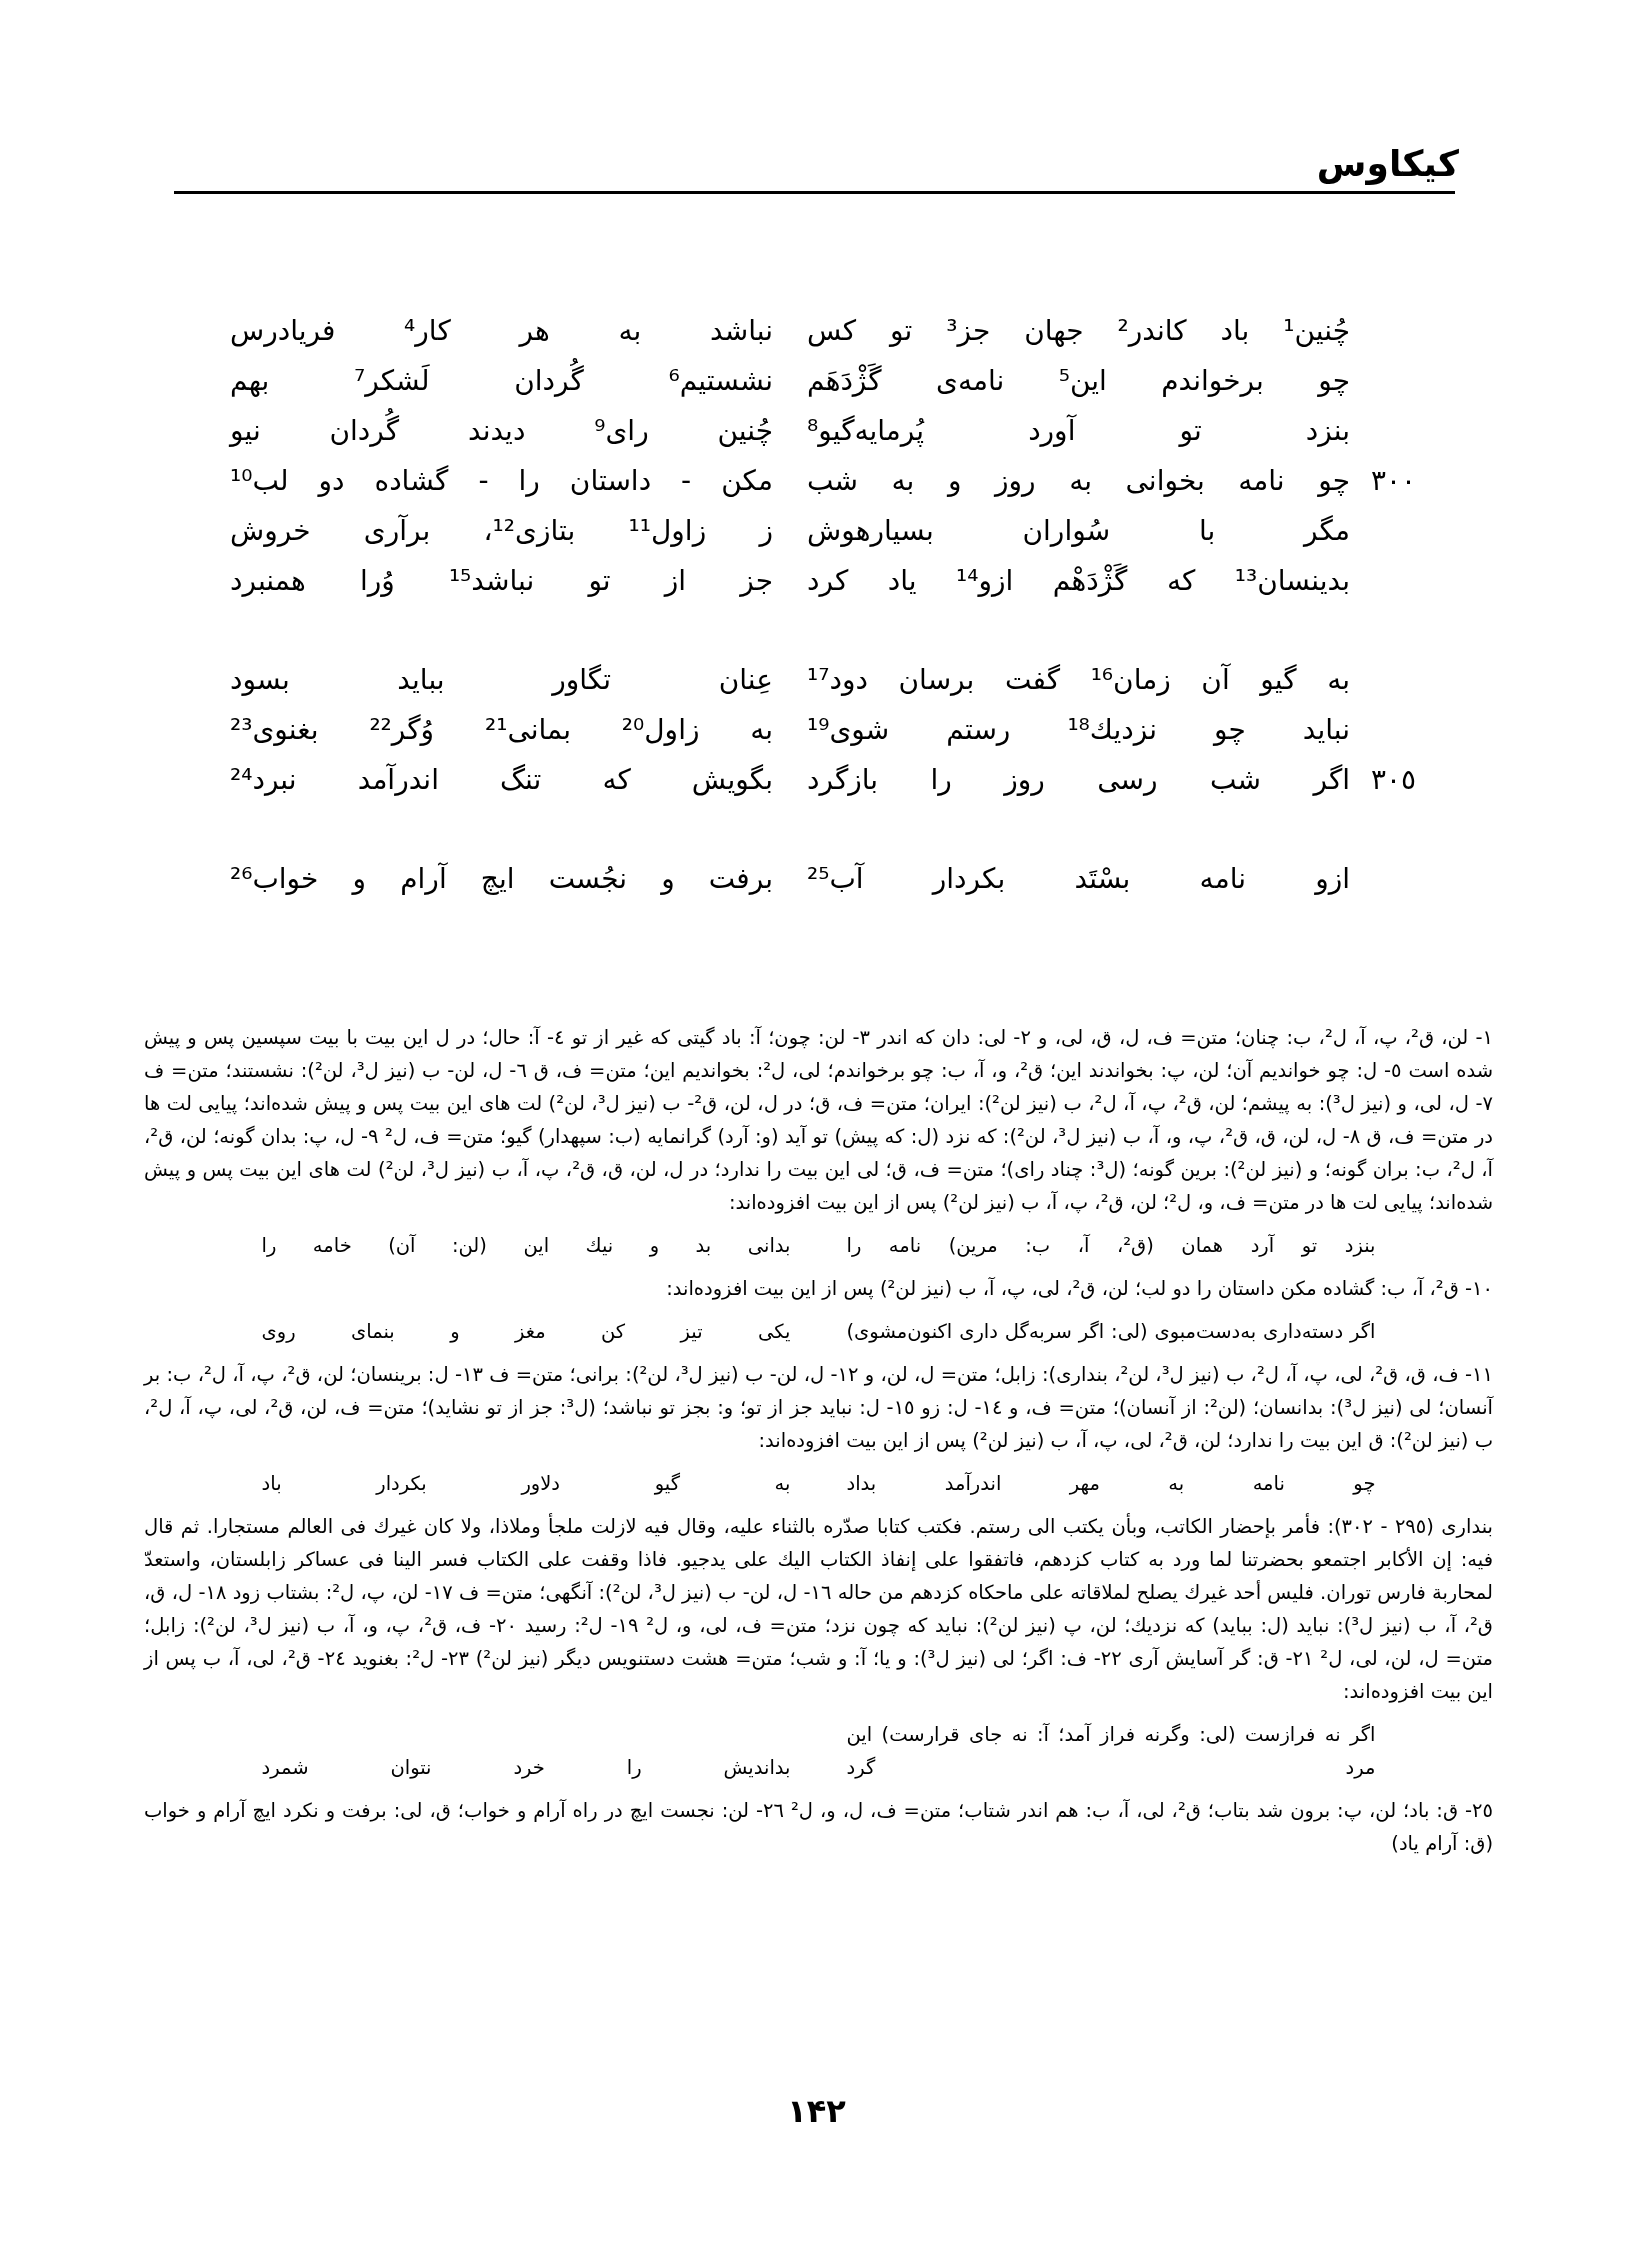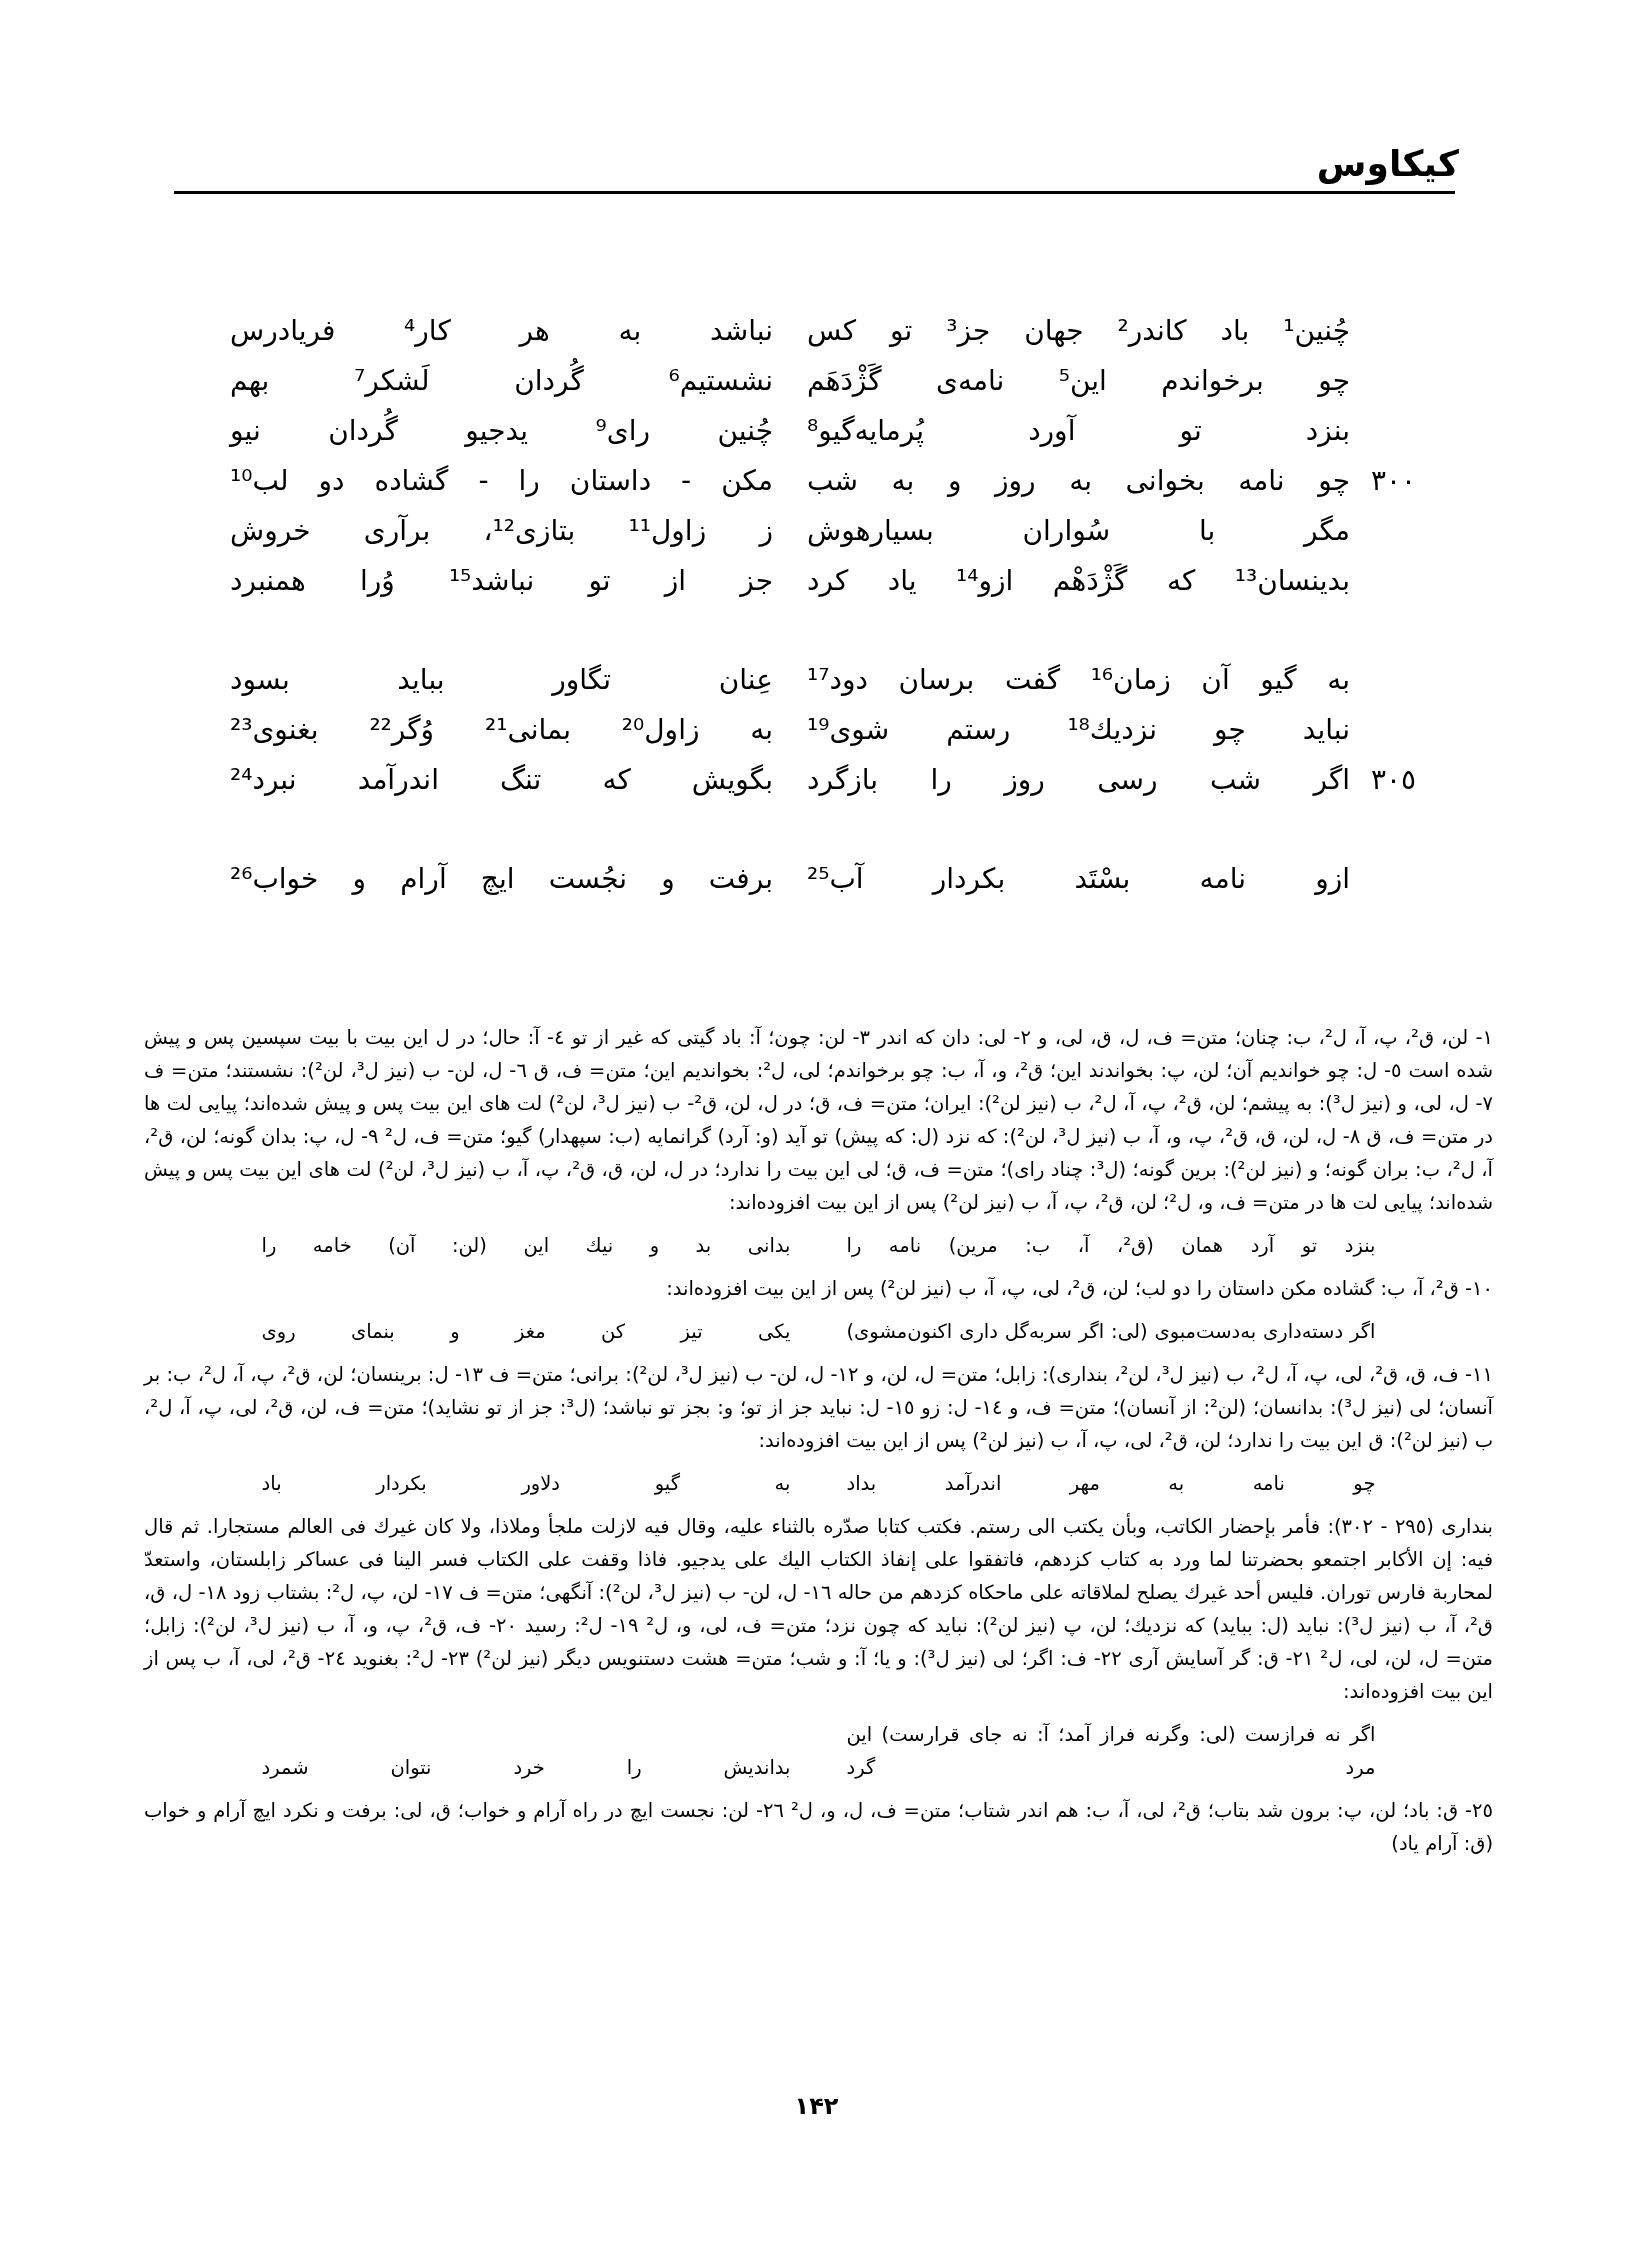--- a/index.html
+++ b/index.html
@@ -15,21 +15,21 @@
   .couplet .num { position:absolute; right:-7px; width:77px; text-align:left; font-size:28px; }
   .couplet .h1 { position:absolute; right:91px; width:543px; text-align:justify; text-align-last:justify; }
   .couplet .h2 { position:absolute; left:0; width:543px; text-align:justify; text-align-last:justify; }
   .stanza-gap { height:49px; }
 
   .notes { position:absolute; top:1013px; left:136px; width:1365px; font-size:19.5px; line-height:33px; text-align:justify; }
   .notes p { margin:8px; }
   .notes .inset { text-align:center; margin:10px 0; font-size:19.5px; }
   .notes .inset span { display:inline-block; width:529px; text-align:justify; text-align-last:justify; margin:0 28px; }
 
-  .folio { position:absolute; top:2092px; left:0; width:1633px; text-align:center; font-size:24px; font-weight:bold; direction:rtl; }
+  .folio { position:absolute; top:2092px; left:0; width:1633px; text-align:center; font-size:32px; font-weight:bold; direction:rtl; }
 </style>
 </head>
 <body>
 
 <div class="page">
   <div class="running-head">کیکاوس</div>
   <div class="head-rule"></div>
 
   <div class="verses" id="verses">
       <div class="couplet">
@@ -38,21 +38,21 @@
         <span class="h2">نباشد به هر کار⁴ فریادرس</span>
       </div>
       <div class="couplet">
         <span class="num"></span>
         <span class="h1">چو برخواندم این⁵ نامه‌ی گَژْدَهَم</span>
         <span class="h2">نشستیم⁶ گُردان لَشکر⁷ بهم</span>
       </div>
       <div class="couplet">
         <span class="num"></span>
         <span class="h1">بنزد تو آورد پُرمایه‌گیو⁸</span>
-        <span class="h2">چُنین رای⁹ يدجيو گُردان نیو</span>
+        <span class="h2">چُنین رای⁹ دیدند گُردان نیو</span>
       </div>
       <div class="couplet">
         <span class="num">٣٠٠</span>
         <span class="h1">چو نامه بخوانی به روز و به شب</span>
         <span class="h2">مکن - داستان را - گشاده دو لب¹⁰</span>
       </div>
       <div class="couplet">
         <span class="num"></span>
         <span class="h1">مگر با سُواران بسیارهوش</span>
         <span class="h2">ز زاول¹¹ بتازی¹²، برآری خروش</span>

